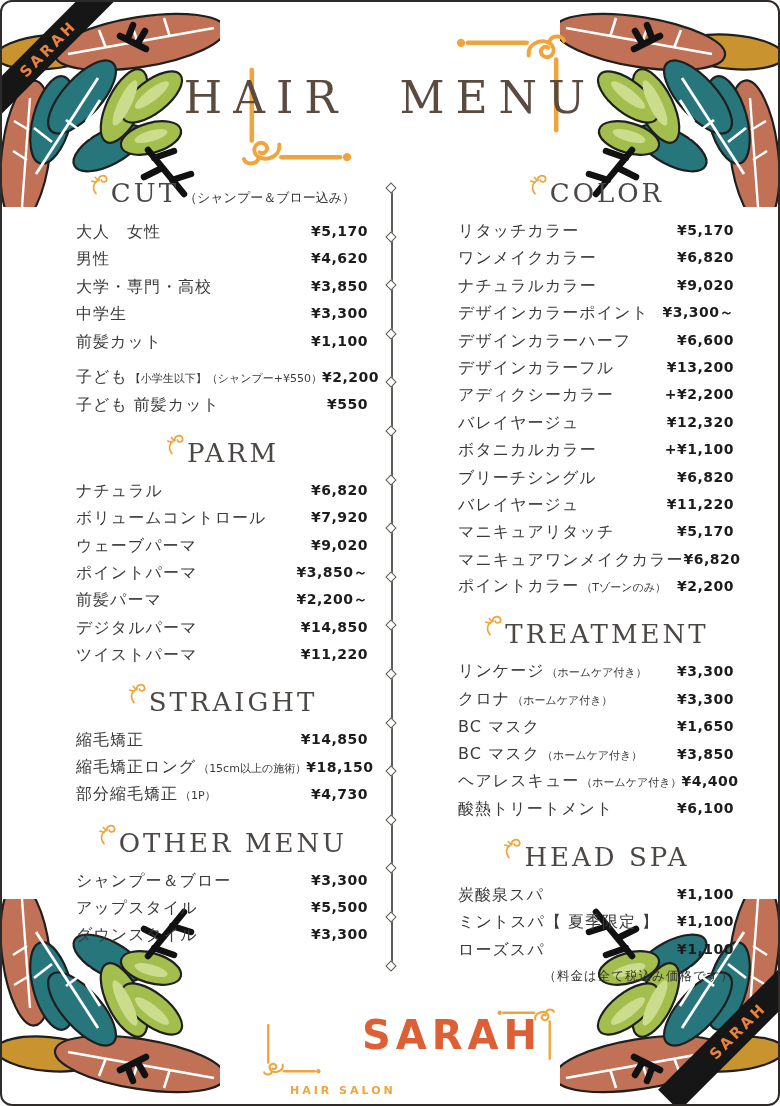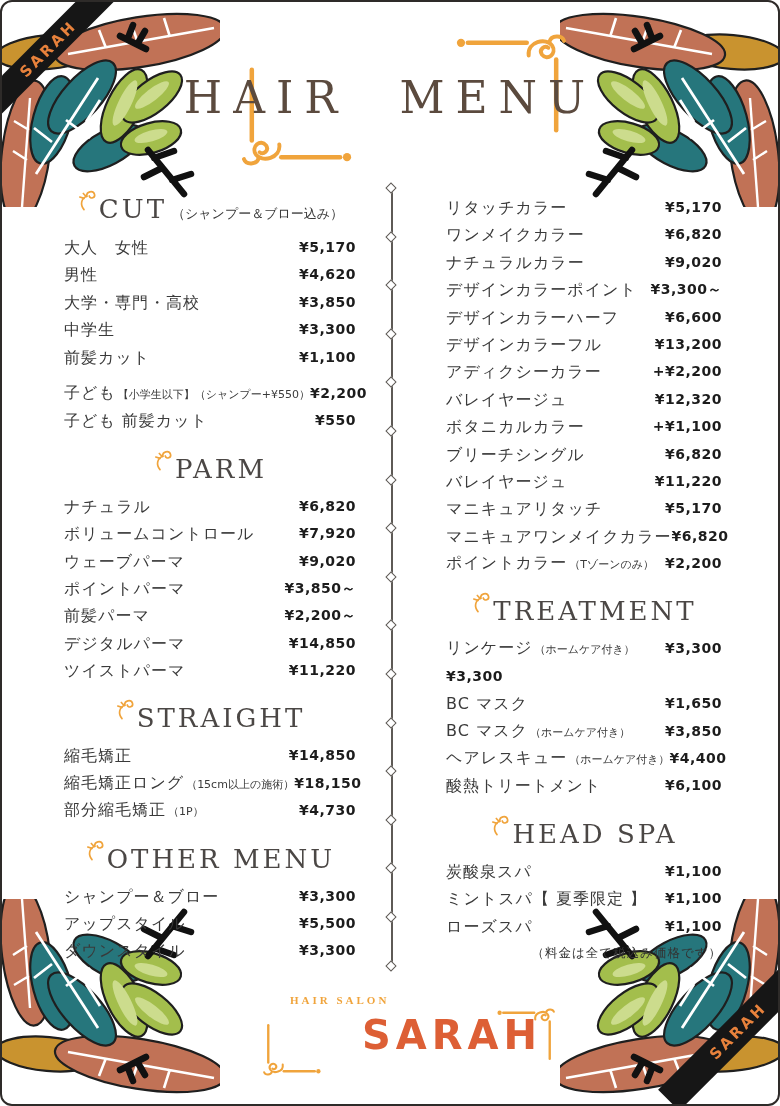--- a/index.html
+++ b/index.html
@@ -35,21 +35,21 @@
   .fl-top-right{left:452px;top:32px;width:118px;height:106px;}
   .fl-bottom-left{left:234px;top:58px;width:118px;height:106px;transform:rotate(180deg);}
   .fl-foot-right{left:494px;top:1006px;width:62px;height:56px;}
   .fl-foot-left{left:258px;top:1018px;width:62px;height:56px;transform:rotate(180deg);}
   .page-title{
     position:absolute;left:0;top:70px;width:100%;text-align:center;
     font-family:"DejaVu Serif","Liberation Serif",serif;
     font-size:44px;letter-spacing:11px;word-spacing:26px;color:var(--title-brown);
   }
   
-  .col{position:absolute;top:192px;}
+  .col{position:absolute;top:176px;margin-left:12px;}
   .col-left{left:62px;width:292px;}
   .col-right{left:444px;width:276px;}
   .menu-section .sec-head{display:flex;justify-content:center;align-items:flex-start;margin:21px 0 11px;}
   .menu-section:first-child .sec-head{margin-top:2px;}
   .swirl{width:21px;height:23px;margin-right:1px;margin-top:-7px;flex:none;color:var(--accent);}
   .sec-title{
     font-family:"DejaVu Serif","Liberation Serif",serif;font-size:26px;
     letter-spacing:3px;color:var(--heading-gray);line-height:1;
   }
   .sec-sub{font-size:13px;color:var(--text);margin-left:5px;margin-top:9px;letter-spacing:0;}
@@ -60,21 +60,21 @@
   .row.gap{margin-top:9px;}
   .nm{font-size:16px;color:var(--text);letter-spacing:1px;}
   .nm-note{font-size:11px;letter-spacing:0;margin-left:2px;}
   .pr{font-size:14px;color:var(--price);font-weight:bold;letter-spacing:.5px;}
   .footnote{font-size:12.5px;color:#333;text-align:right;margin-top:5px;letter-spacing:1px;}
   
   .divider{position:absolute;left:389px;top:182px;width:2px;height:786px;}
   .divider::before{content:"";position:absolute;left:0;top:4px;bottom:4px;width:1.6px;background:var(--divider);}
   .dmd{position:absolute;left:-3.6px;width:8px;height:8px;border:1.6px solid var(--divider);background:#fff;transform:rotate(45deg);box-sizing:border-box;}
   
-  .foot-tag{position:absolute;left:288px;top:992px;font-size:11px;letter-spacing:3px;color:var(--accent);font-weight:bold;font-family:Liberation Serif, serif;}
+  .foot-tag{position:absolute;left:288px;top:1082px;font-size:11px;letter-spacing:3px;color:var(--accent);font-weight:bold;}
   .foot-name{
     position:absolute;left:360px;top:1010px;font-size:40px;letter-spacing:5px;
     color:var(--logo-red);font-weight:bold;font-family:"DejaVu Sans",sans-serif;
   }
 </style>
 </head>
 <body>
 
 <svg width="0" height="0" style="position:absolute">
   <defs>
@@ -315,20 +315,27 @@
 
   <div class="row">
     <span class="nm"><span class="nm-main">ダウンスタイル</span></span>
     <span class="pr">¥3,300</span>
   </div>
 </div>
   </section>
 </div>
   <div class="col col-right">
   <section class="menu-section">
+    <div class="sec-head">
+      <svg class="swirl">
+            <use href="#sym-swirl"></use>
+          </svg>
+      <span class="sec-title">COLOR</span>
+
+    </div>
     <div class="rows">
   <div class="row">
     <span class="nm"><span class="nm-main">リタッチカラー</span></span>
     <span class="pr">¥5,170</span>
   </div>
 
   <div class="row">
     <span class="nm"><span class="nm-main">ワンメイクカラー</span></span>
     <span class="pr">¥6,820</span>
   </div>
@@ -403,20 +410,21 @@
       <span class="sec-title">TREATMENT</span>
 
     </div>
     <div class="rows">
   <div class="row">
     <span class="nm"><span class="nm-main">リンケージ</span><span class="nm-note">（ホームケア付き）</span></span>
     <span class="pr">¥3,300</span>
   </div>
 
   <div class="row">
+    <span class="nm"><span class="nm-main">クロナ</span><span class="nm-note">（ホームケア付き）</span></span>
     <span class="pr">¥3,300</span>
   </div>
 
   <div class="row">
     <span class="nm"><span class="nm-main">BC マスク</span></span>
     <span class="pr">¥1,650</span>
   </div>
 
   <div class="row">
     <span class="nm"><span class="nm-main">BC マスク</span><span class="nm-note">（ホームケア付き）</span></span>

